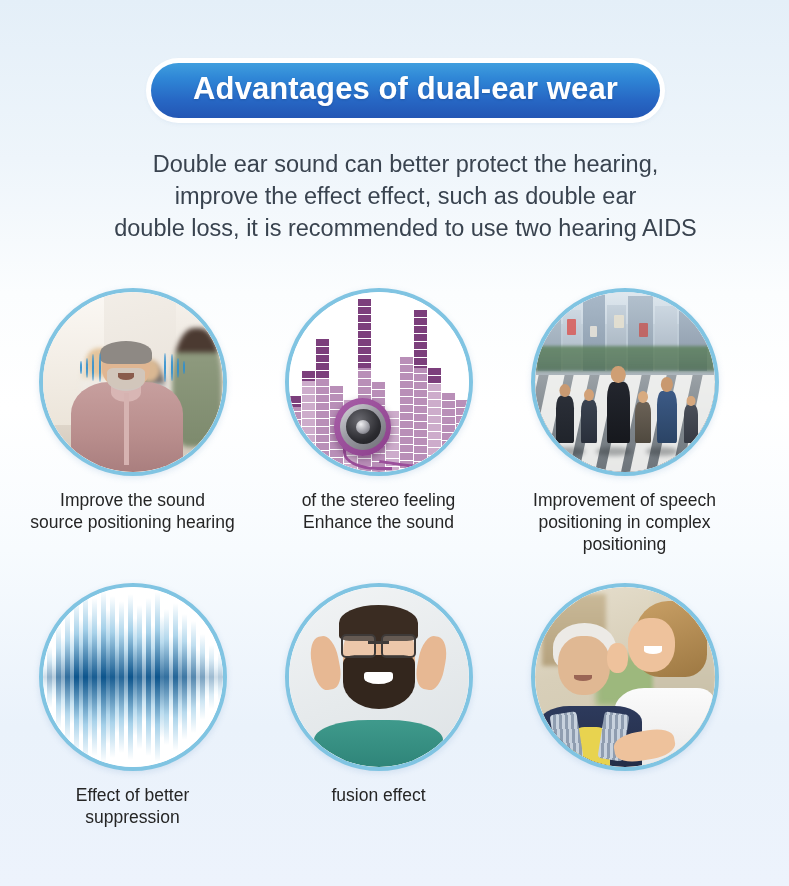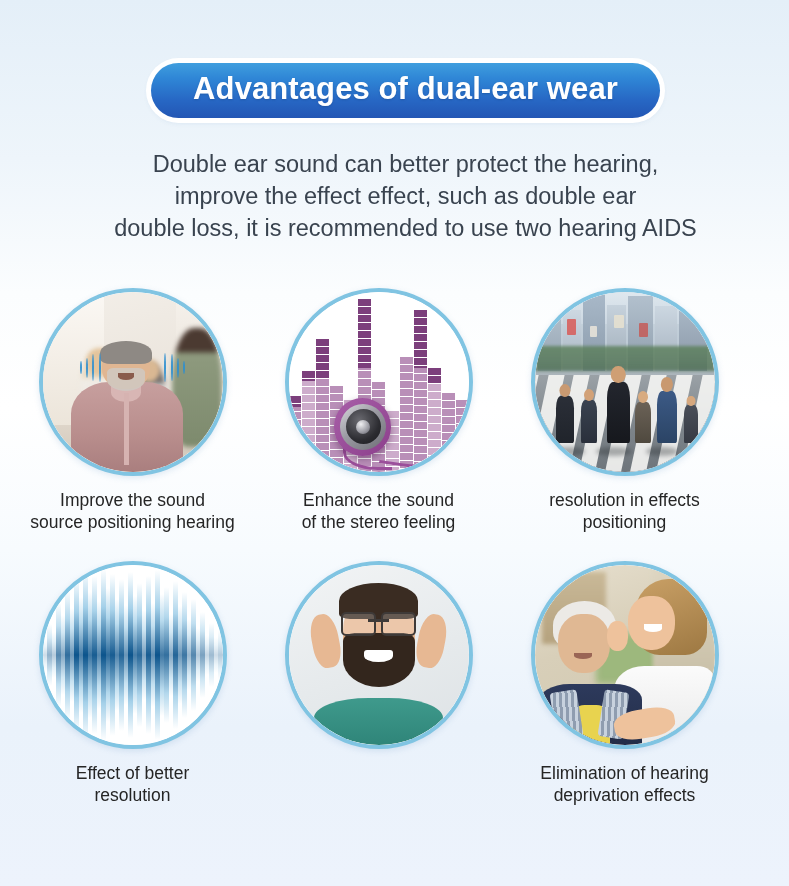--- a/index.html
+++ b/index.html
@@ -278,22 +278,22 @@
                 <div class="spk-rim">
                     <div class="spk-cone">
                       <div class="spk-dome"></div>
                     </div>
                   </div>
               </div>
             </div>
           </div>
         </div>
         <div class="caption">
+          <div>of the stereo feeling</div>
           <div>Enhance the sound</div>
-          <div>of the stereo feeling</div>
         </div>
       </div>
 
       <div class="cell">
         <div class="circle">
           <div class="circle-inner">
             <div class="a3">
               <div class="sky"></div>
               <div class="bld b1"></div>
                 <div class="bld b2"></div>
@@ -337,21 +337,22 @@
               <div class="ped" style="left:68%;width:11%;height:29%;background:linear-gradient(180deg,#3c5a86,#2b4465)">
                   <div class="h" style="background:#c9996f"></div>
                 </div>
               <div class="ped" style="left:83%;width:8%;height:21%;background:linear-gradient(180deg,#4a4f59,#363a43)">
                   <div class="h" style="background:#d6a87e"></div>
                 </div>
             </div>
           </div>
         </div>
         <div class="caption">
-          <div>resolution in effects</div>
+          <div>Improvement of speech</div>
+          <div>positioning in complex</div>
           <div>positioning</div>
         </div>
       </div>
     </div>
 
     <div class="row second">
 
       <div class="cell">
         <div class="circle">
           <div class="circle-inner">
@@ -396,21 +397,21 @@
                   <i style="height: 22%; background: linear-gradient(rgba(255, 255, 255, 0) 0%, rgba(90, 170, 215, 0.133) 22%, rgba(12, 84, 140, 0.24) 50%, rgba(90, 170, 215, 0.133) 78%, rgba(255, 255, 255, 0) 100%);"></i>
                   <i style="height: 36%; background: linear-gradient(rgba(255, 255, 255, 0) 0%, rgba(90, 170, 215, 0.22) 22%, rgba(12, 84, 140, 0.4) 50%, rgba(90, 170, 215, 0.22) 78%, rgba(255, 255, 255, 0) 100%);"></i>
                   <i style="height: 20%; background: linear-gradient(rgba(255, 255, 255, 0) 0%, rgba(90, 170, 215, 0.11) 22%, rgba(12, 84, 140, 0.2) 50%, rgba(90, 170, 215, 0.11) 78%, rgba(255, 255, 255, 0) 100%);"></i>
                   <i style="height: 28%; background: linear-gradient(rgba(255, 255, 255, 0) 0%, rgba(90, 170, 215, 0.165) 22%, rgba(12, 84, 140, 0.3) 50%, rgba(90, 170, 215, 0.165) 78%, rgba(255, 255, 255, 0) 100%);"></i>
                 </div>
               </div>
           </div>
         </div>
         <div class="caption">
           <div>Effect of better</div>
-          <div>resolution</div>
+          <div>suppression</div>
         </div>
       </div>
 
       <div class="cell">
         <div class="circle">
           <div class="circle-inner">
             <div class="a5">
               <div class="body"></div>
               <div class="hand handL"></div>
               <div class="hand handR"></div>
@@ -420,20 +421,21 @@
               <div class="hair"></div>
               <div class="glasses">
                   <i></i>
                   <i></i>
                 </div>
               <div class="bridge"></div>
             </div>
           </div>
         </div>
         <div class="caption">
+          <div>fusion effect</div>
         </div>
       </div>
 
       <div class="cell">
         <div class="circle">
           <div class="circle-inner">
             <div class="a6">
               <div class="bgwin"></div>
                 <div class="bggreen"></div>
                 <div class="bgwall"></div>
@@ -446,20 +448,16 @@
               <div class="oldCollarL"></div>
                 <div class="oldCollarR"></div>
               <div class="oldHair"></div>
               <div class="oldFace"></div>
               <div class="oldMouth"></div>
               <div class="yArm"></div>
               <div class="yHand"></div>
             </div>
           </div>
         </div>
-        <div class="caption">
-          <div>Elimination of hearing</div>
-          <div>deprivation effects</div>
-        </div>
       </div>
     </div>
   </div>
 </div>
 
 </body></html>

